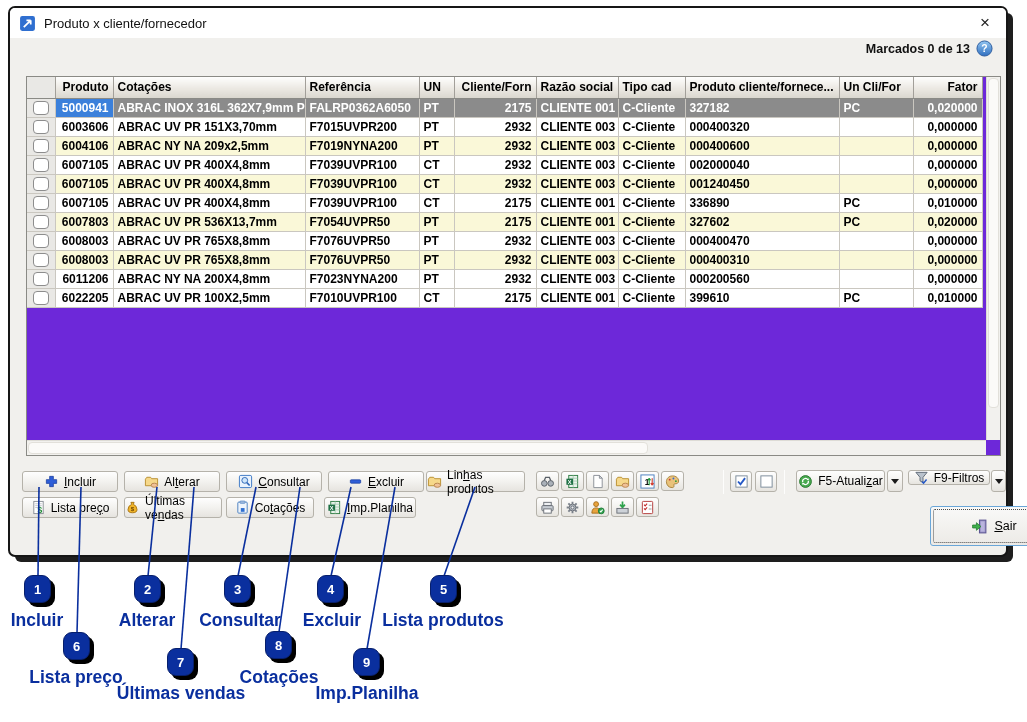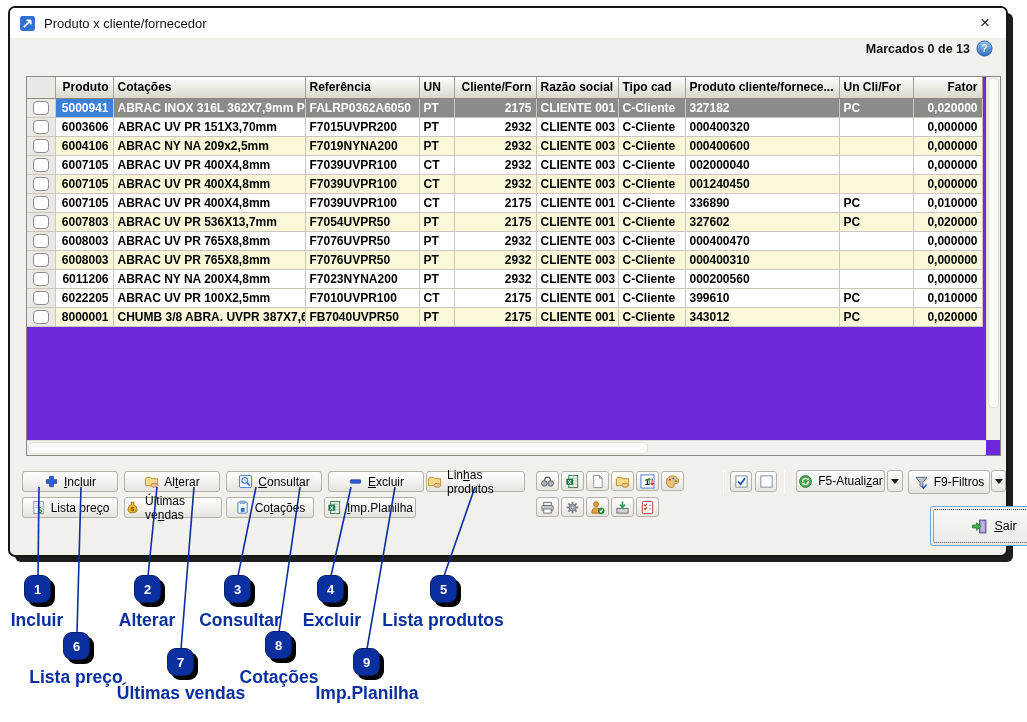--- a/index.html
+++ b/index.html
@@ -298,35 +298,20 @@
               <td class="c1">ABRAC UV PR 100X2,5mm</td>
               <td class="c2">F7010UVPR100</td>
               <td class="c3">CT</td>
               <td class="c4 right">2175</td>
               <td class="c5">CLIENTE 001</td>
               <td class="c6">C-Cliente</td>
               <td class="c7">399610</td>
               <td class="c8">PC</td>
               <td class="c9 right">0,010000</td>
             </tr>
-            <tr class="y">
-              <td class="cbcell">
-                <span class="cb"></span>
-              </td>
-              <td class="c0 right">8000001</td>
-              <td class="c1">CHUMB 3/8 ABRA. UVPR 387X7,6</td>
-              <td class="c2">FB7040UVPR50</td>
-              <td class="c3">PT</td>
-              <td class="c4 right">2175</td>
-              <td class="c5">CLIENTE 001</td>
-              <td class="c6">C-Cliente</td>
-              <td class="c7">343012</td>
-              <td class="c8">PC</td>
-              <td class="c9 right">0,020000</td>
-            </tr>
           </tbody>
       </table>
       <div class="vscroll">
           <div class="vthumb"></div>
         </div>
       <div class="hscroll">
           <div class="hthumb"></div>
         </div>
     </div>
 
@@ -501,21 +486,21 @@
             <circle cx="8" cy="8" r="6.3" fill="#48a94f" stroke="#2c7a33"></circle>
             <path d="M5 8.6 a3.1 3.1 0 0 1 5.6-2.4 M11 7.4 a3.1 3.1 0 0 1-5.6 2.4" stroke="#fff" stroke-width="1.3" fill="none"></path>
             <path d="M11.2 4.4 l0.4 2.2 l-2.2-0.5z M4.8 11.6 l-0.4-2.2 l2.2 0.5z" fill="#fff"></path>
           </svg></span>
       <span>F5-Atuali<u>z</u>ar</span>
     </div>
     <div class="drop" style="left:877px;top:462px">
         <span class="caret"></span>
       </div>
 
-    <div class="btn" style="left:898px;top:462px;width:82px;height:24px">
+    <div class="btn" style="left:898px;top:462px;width:82px;height:15px">
       <span class="ic"><svg viewBox="0 0 16 16">
             <path d="M2 2.5 h12 L9.6 7.8 v5.4 L6.4 11.6 V7.8z" fill="#b9c2cc" stroke="#5f6a76"></path>
             <path d="M8.6 12.4 l1.6 1.6 l3.2-3.8" stroke="#2458c6" stroke-width="1.6" fill="none"></path>
           </svg></span>
       <span>F9-Filtros</span>
     </div>
     <div class="drop" style="left:981px;top:462px;width:15px">
         <span class="caret"></span>
       </div>
 

